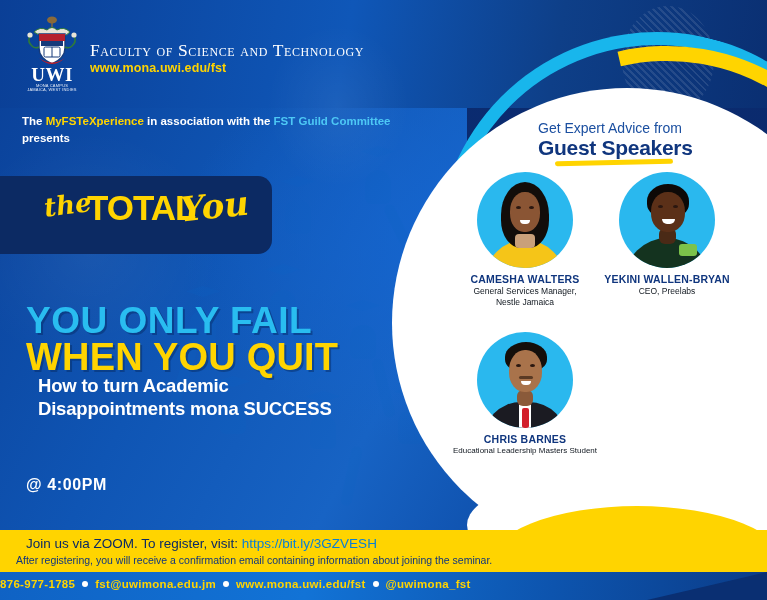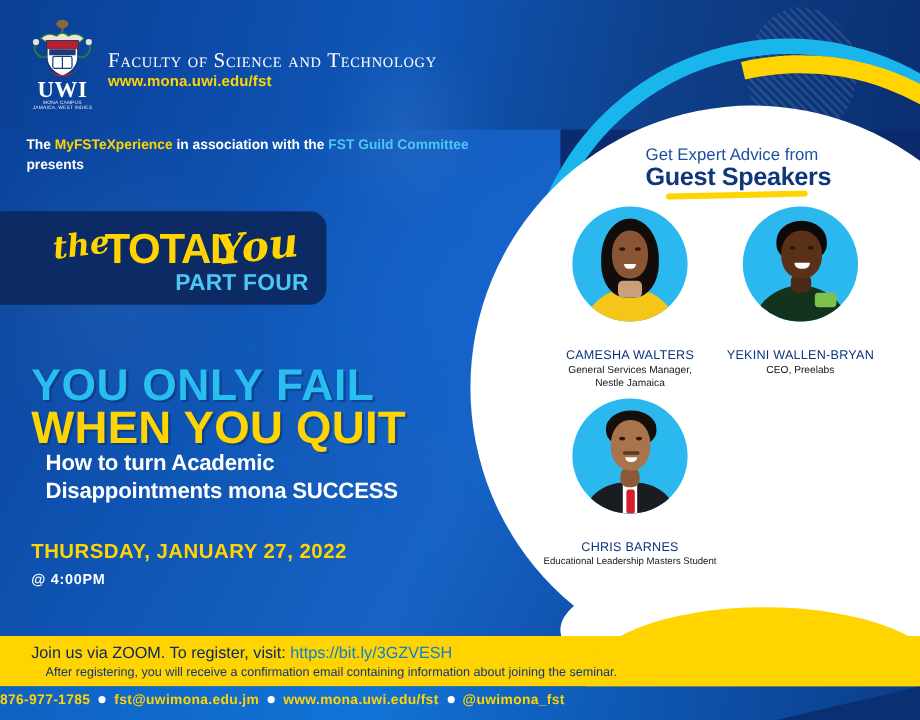--- a/index.html
+++ b/index.html
@@ -151,21 +151,21 @@
   }
 
   
   .date{
     position:absolute; left:26px; top:450px;
     font-size:17px; font-weight:bold; color:#ffd400;
     letter-spacing:.4px;
   }
   .time{
     position:absolute; left:26px; top:476px;
-    font-size:12px; font-weight:bold; color:#ffffff;
+    font-size:16px; font-weight:bold; color:#ffffff;
     letter-spacing:.6px;
   }
   .gs-pre-inner{ position:absolute; left:538px; top:120px; font-size:14px; color:#1b4fa0; }
   .gs-title{
     position:absolute; left:538px; top:136px;
     font-size:21px; font-weight:bold; color:#10367e;
     letter-spacing:-.3px;
   }
   .gs-underline{
     position:absolute; left:555px; top:160px;
@@ -173,21 +173,21 @@
     transform:rotate(-1.2deg);
   }
 
   .speaker{ position:absolute; width:150px; text-align:center; }
   .sp-photo{
     width:96px; height:96px; border-radius:50%;
     margin:0 auto; overflow:hidden; position:relative;
     background:#2ab8ee;
   }
   .sp-name{
-    margin-top:22px; font-size:10.5px; font-weight:normal;
+    margin-top:5px; font-size:10.5px; font-weight:bold;
     color:#10367e; letter-spacing:.2px; white-space:nowrap;
   }
   .sp-role{
     margin-top:1px; font-size:8.5px; color:#111820; line-height:1.28;
   }
   #sp0{ left:450px; top:172px; }
   #sp1{ left:592px; top:172px; }
   #sp2{ left:450px; top:332px; }
   #sp3{ left:592px; top:332px; }
 
@@ -239,21 +239,21 @@
     width:330px; height:110px; border-radius:50%;
     background:#ffffff;
   }
   .zoom-line{
     position:absolute; left:26px; top:536px;
     font-size:13.5px; font-weight:normal; color:#0c2a63;
     white-space:nowrap;
   }
   .zoom-link{ color:#0a7fd4; }
   .zoom-note{
-    position:absolute; left:38px; top:554px;
+    position:absolute; left:16px; top:554px;
     font-size:10.5px; color:#10367e;
   }
 
   
   .bbar{
     position:absolute; left:0; top:572px; width:767px; height:28px;
     background:linear-gradient(100deg,#0f62c4 0%,#1273d6 40%,#0d54ae 72%,#0b3c88 100%);
   }
   .bbar-tri{
     position:absolute; right:0; top:572px;
@@ -339,30 +339,28 @@
 
   <div class="presents">
     <span>The </span><span class="y">MyFSTeXperience</span><span> in association with the </span><span class="c">FST Guild Committee</span><br>
     <span>presents</span>
   </div>
 
   <div class="badge"></div>
   <div class="badge-the">the</div>
   <div class="badge-total">TOTAL</div>
   <div class="badge-you">You</div>
-  <div class="badge-part">PART FOUR</div>
 
   <div class="h-line1">YOU ONLY FAIL</div>
   <div class="h-line2">WHEN YOU QUIT</div>
   <div class="h-sub">
     <span>How to turn Academic</span><br>
     <span>Disappointments mona SUCCESS</span>
   </div>
 
-  <div class="date">THURSDAY, JANUARY 27, 2022</div>
   <div class="time">@  4:00PM</div>
 
   <div class="gs-pre-inner">Get Expert Advice from</div>
   <div class="gs-title">Guest Speakers</div>
   <div class="gs-underline"></div>
 
   <div class="speaker" id="sp0">
     <div class="sp-photo">
       <div class="p-body" style="left:8px;top:68px;width:80px;height:40px;background:#f5c518;"></div>
       <div class="p-neck" style="left:40px;top:58px;width:16px;height:16px;background:#7a4a2c;"></div>

